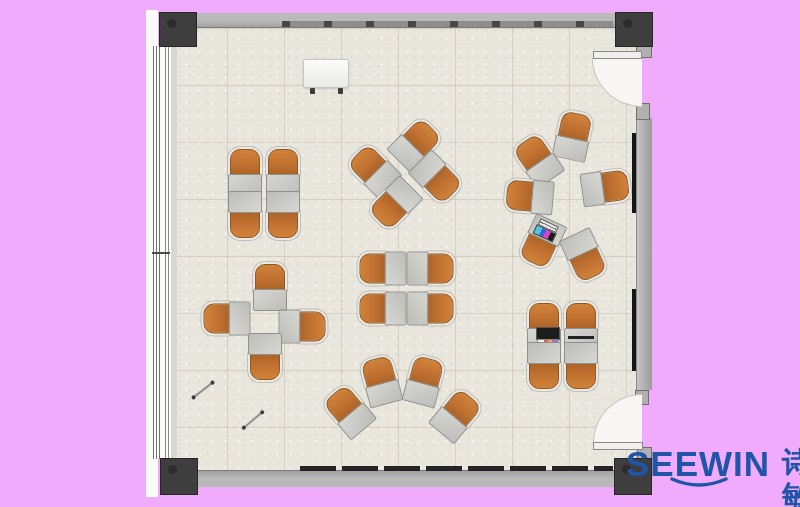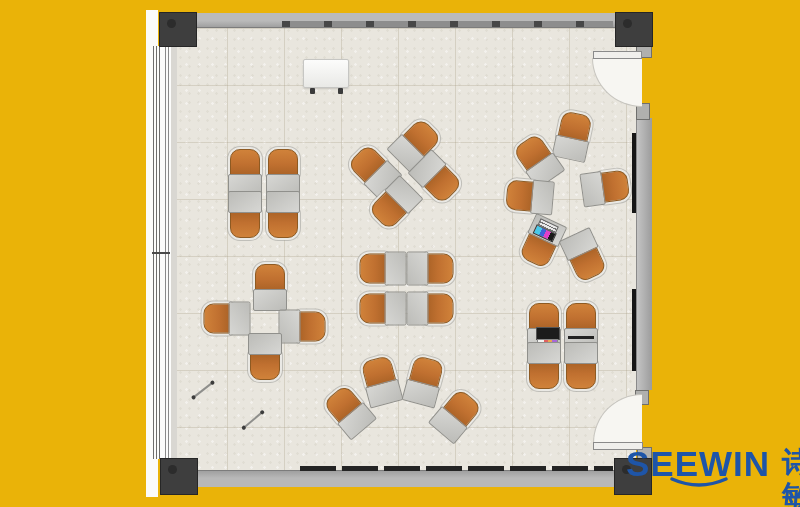--- a/index.html
+++ b/index.html
@@ -1,16 +1,16 @@
 <!DOCTYPE html>
 <html style="--brand: #1e55a8; --floor: #e9e6de; --wall: #a8a8a8; --column: #3e3e3e; --chair: #c07030; --desk: #bcbcb8; --swing: #f7f6f2;"><head>
 <meta charset="utf-8">
 <style>
   html,body{margin:0;padding:0;background:#eee;}
-  .canvas{position:relative;width:800px;height:507px;background:#eab308;overflow:hidden;
+  .canvas{position:relative;width:800px;height:507px;background:#f0abfc;overflow:hidden;
           font-family:"Liberation Sans",sans-serif;}
 
   
   .white-margin{position:absolute;left:146px;top:10px;width:12px;height:487px;background:#fbfbfa;}
   .floor{position:absolute;left:176px;top:26px;width:460px;height:444px;
     background-color:var(--floor,#e9e6de);
     background-image:
       linear-gradient(90deg, rgba(165,155,130,.30) 1px, transparent 1px),
       linear-gradient(0deg,  rgba(165,155,130,.30) 1px, transparent 1px),
       radial-gradient(rgba(150,140,118,.10) 1px, transparent 1.5px),

